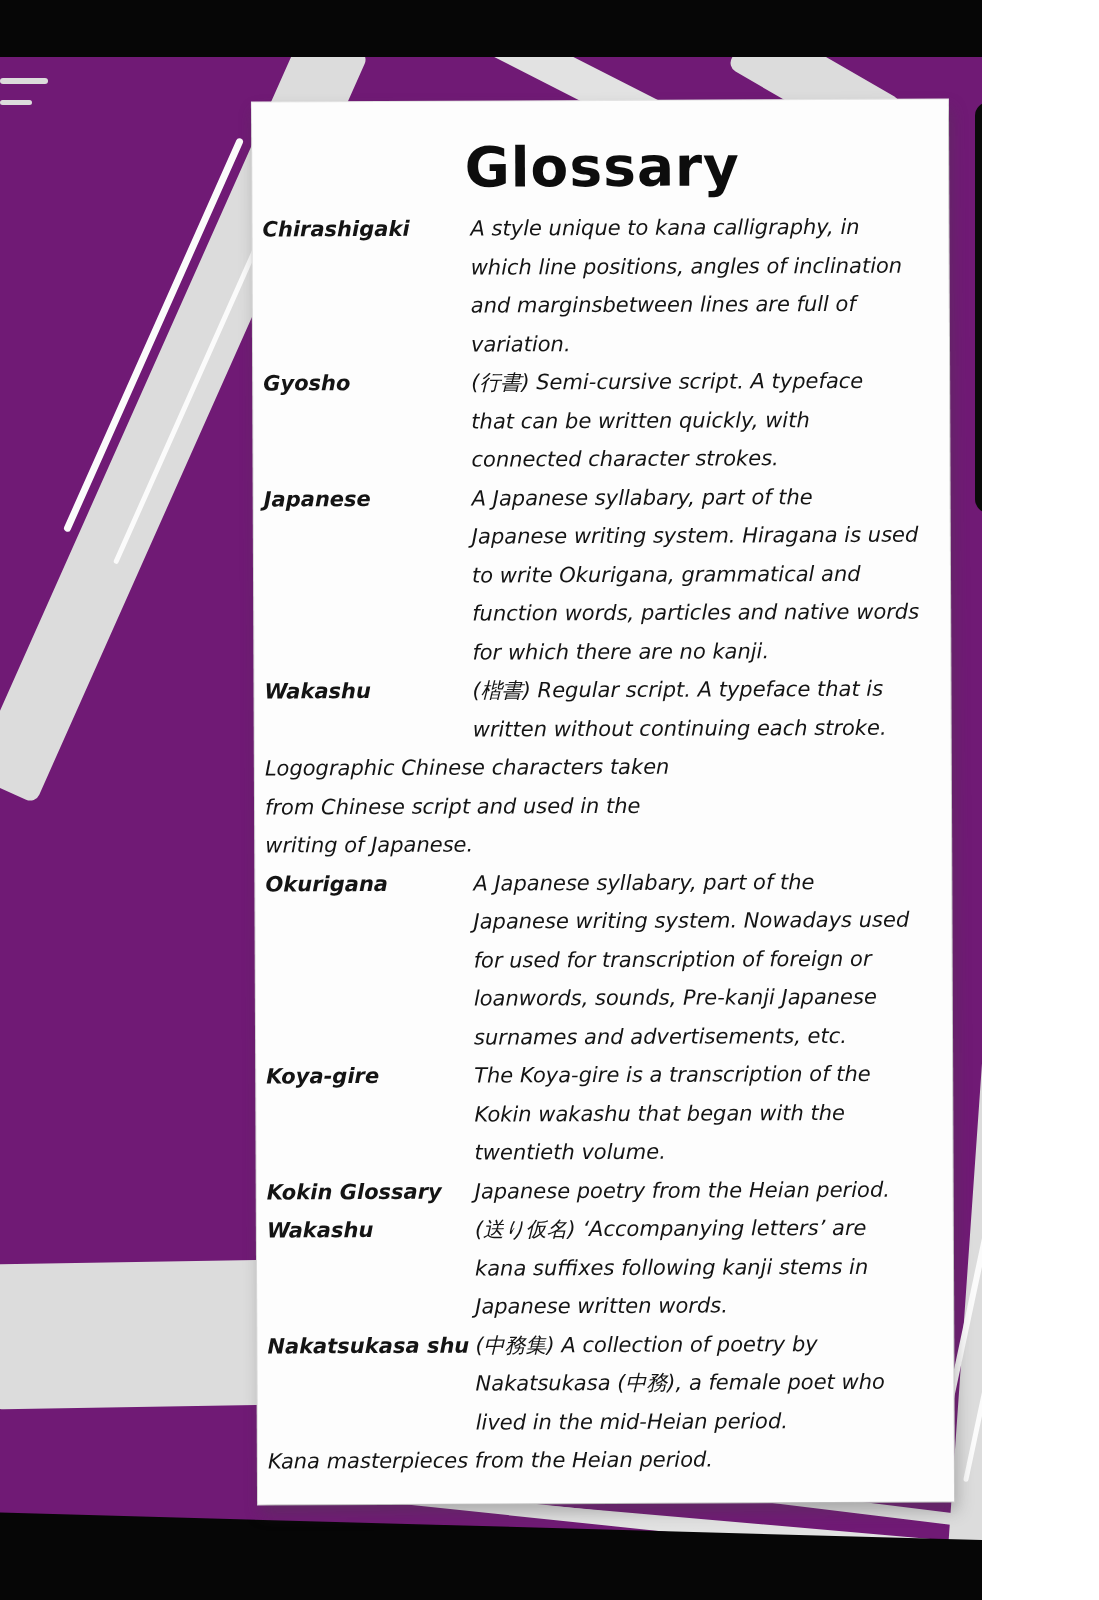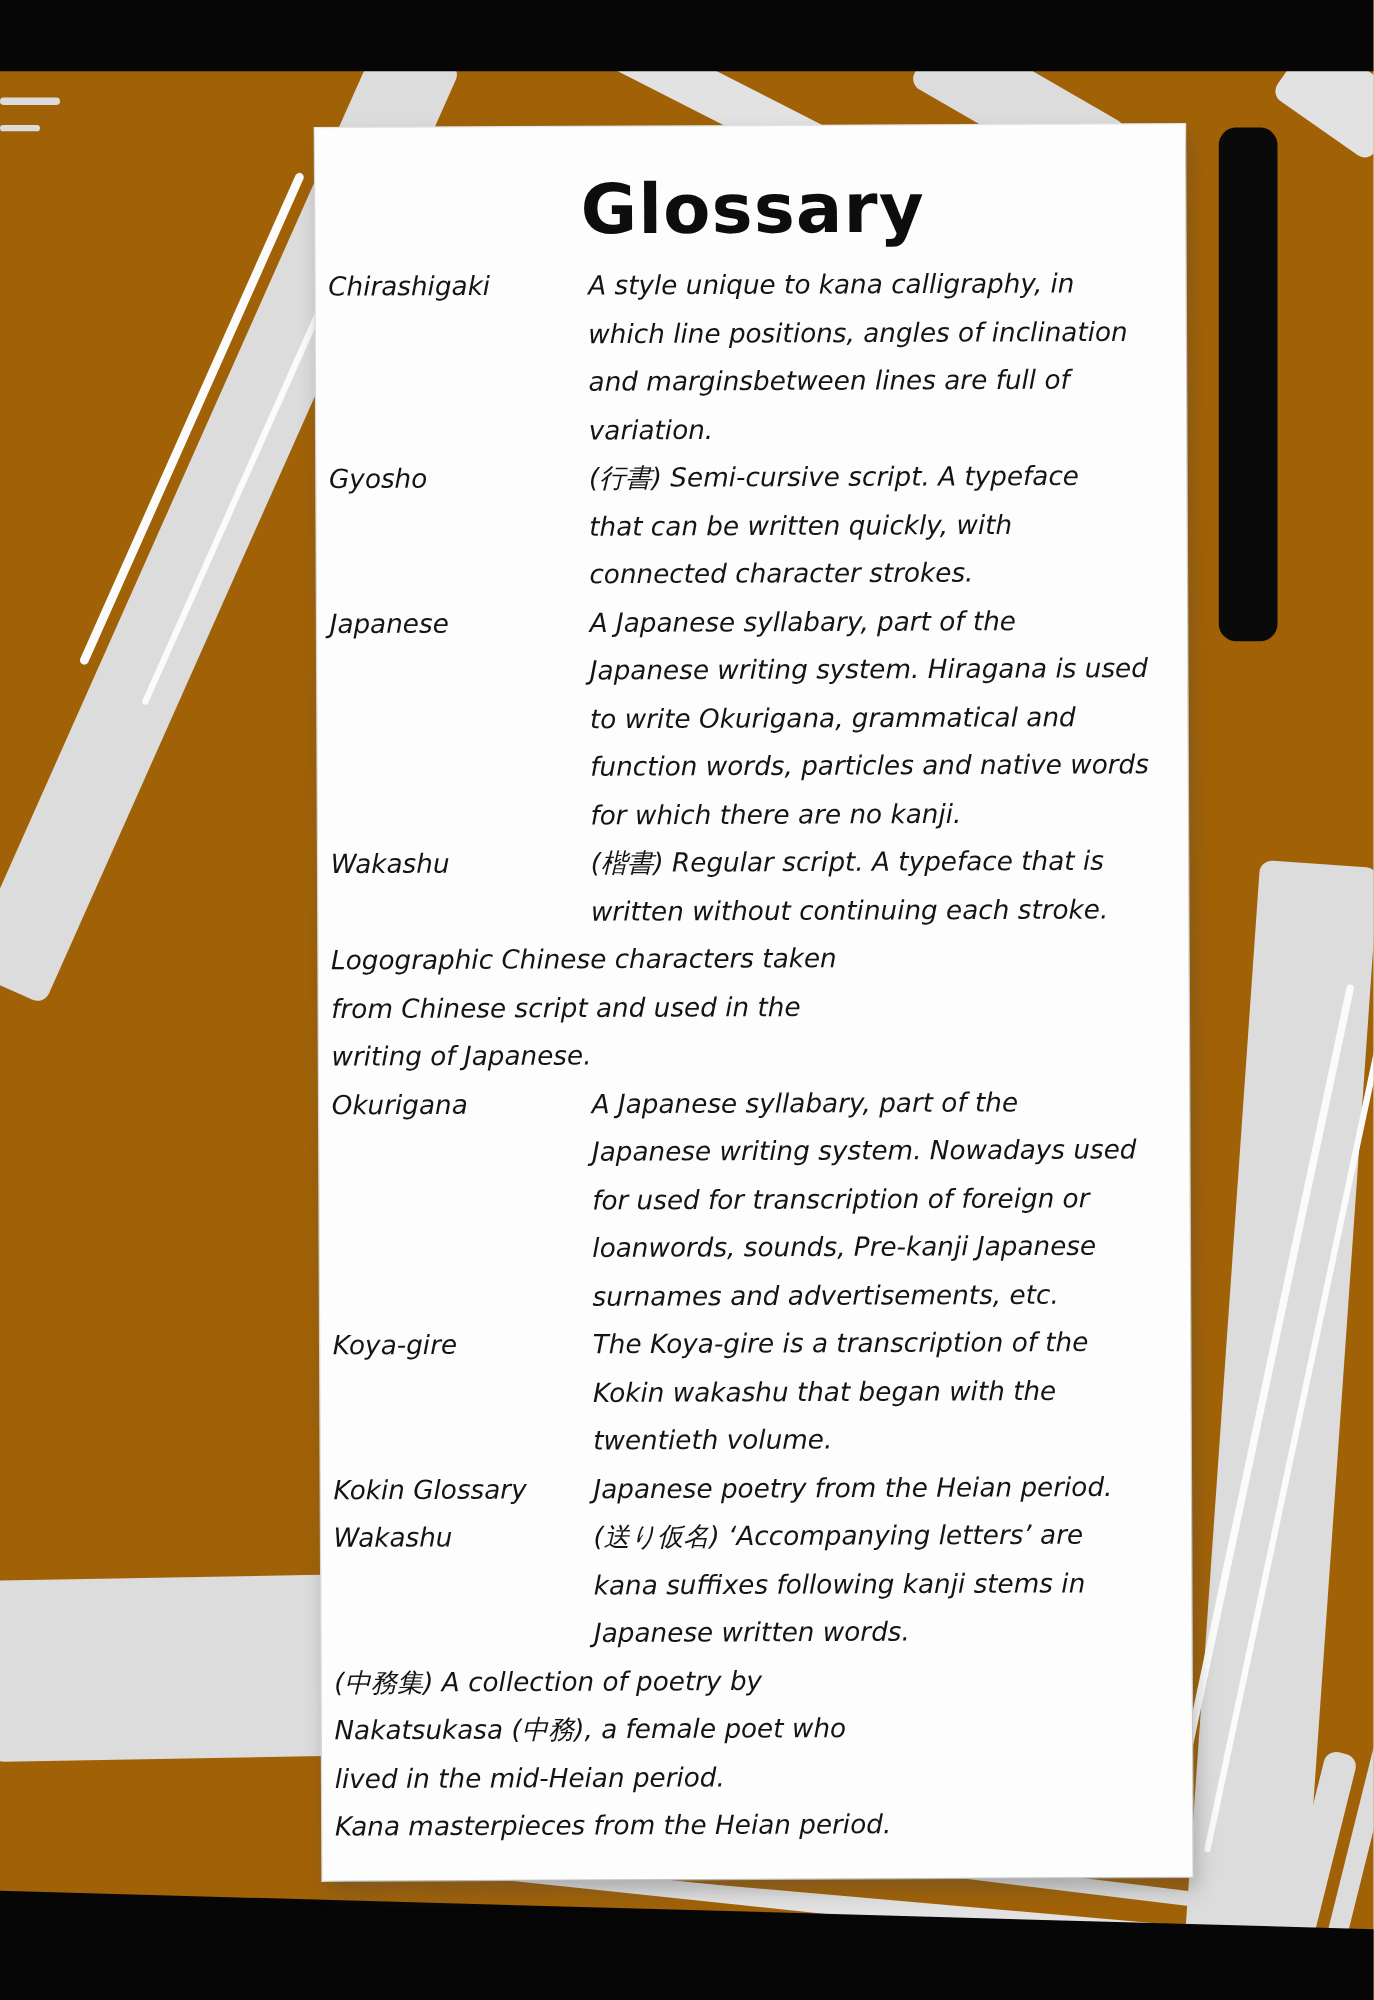--- a/index.html
+++ b/index.html
@@ -1,18 +1,18 @@
 <!DOCTYPE html>
 <html><head>
 <meta charset="utf-8">
 <style>
   html,body{margin:0;padding:0;background:#ffffff;}
   .stage{
-    position:relative;width:1099px;height:1600px;overflow:hidden;
-    background:#a16207;font-family:"DejaVu Sans",sans-serif;color:#161616;
+    position:relative;width:982px;height:1600px;overflow:hidden;
+    background:#701a75;font-family:"DejaVu Sans",sans-serif;color:#161616;
   }
   
   .stroke{position:absolute;background:#dcdcdc;border-radius:10px;}
   .stroke.light{background:#e2e2e2;}
   .streak{position:absolute;background:#fbfbfb;border-radius:4px;}
   .s-tl-main{left:135px;top:5px;width:70px;height:820px;transform:rotate(24deg);}
   .s-tl-dash1{left:0;top:78px;width:48px;height:6px;border-radius:3px;}
   .s-tl-dash2{left:0;top:100px;width:32px;height:5px;border-radius:3px;}
   .s-tl-streak1{left:150px;top:120px;width:7px;height:430px;transform:rotate(24deg);}
   .s-tl-streak2{left:190px;top:200px;width:5px;height:380px;transform:rotate(24deg);}
@@ -45,21 +45,21 @@
     margin:0;text-align:center;font-size:55px;line-height:0.95;
     font-weight:700;color:#0d0d0d;letter-spacing:1px;
     font-family:"DejaVu Sans",sans-serif;
   }
   .entries{margin-top:16px;}
   .entry{display:grid;grid-template-columns:208px 1fr;}
   .term,.def{
     font-style:italic;font-size:21px;line-height:38.5px;color:#141414;
     font-family:"DejaVu Sans",sans-serif;
   }
-  .term{font-weight:400;}
+  .term{font-weight:700;}
   .def{white-space:pre;}
 </style>
 </head>
 <body>
 
 <div class="stage">
 
   <div class="stroke s-tl-main"></div>
   <div class="streak s-tl-streak1"></div>
   <div class="streak s-tl-streak2"></div>
@@ -136,20 +136,21 @@
         <div class="term">Kokin Glossary</div>
         <div class="def">Japanese poetry from the Heian period.</div>
       </div>
       <div class="entry">
         <div class="term">Wakashu</div>
         <div class="def">(送り仮名) ‘Accompanying letters’ are
 kana suffixes following kanji stems in
 Japanese written words.</div>
       </div>
       <div class="entry">
+        <div class="term">Nakatsukasa shu</div>
         <div class="def">(中務集) A collection of poetry by
 Nakatsukasa (中務), a female poet who
 lived in the mid-Heian period.</div>
       </div>
       <div class="entry">
         <div class="def">Kana masterpieces from the Heian period.</div>
       </div>
 
     </div>
   </div>

